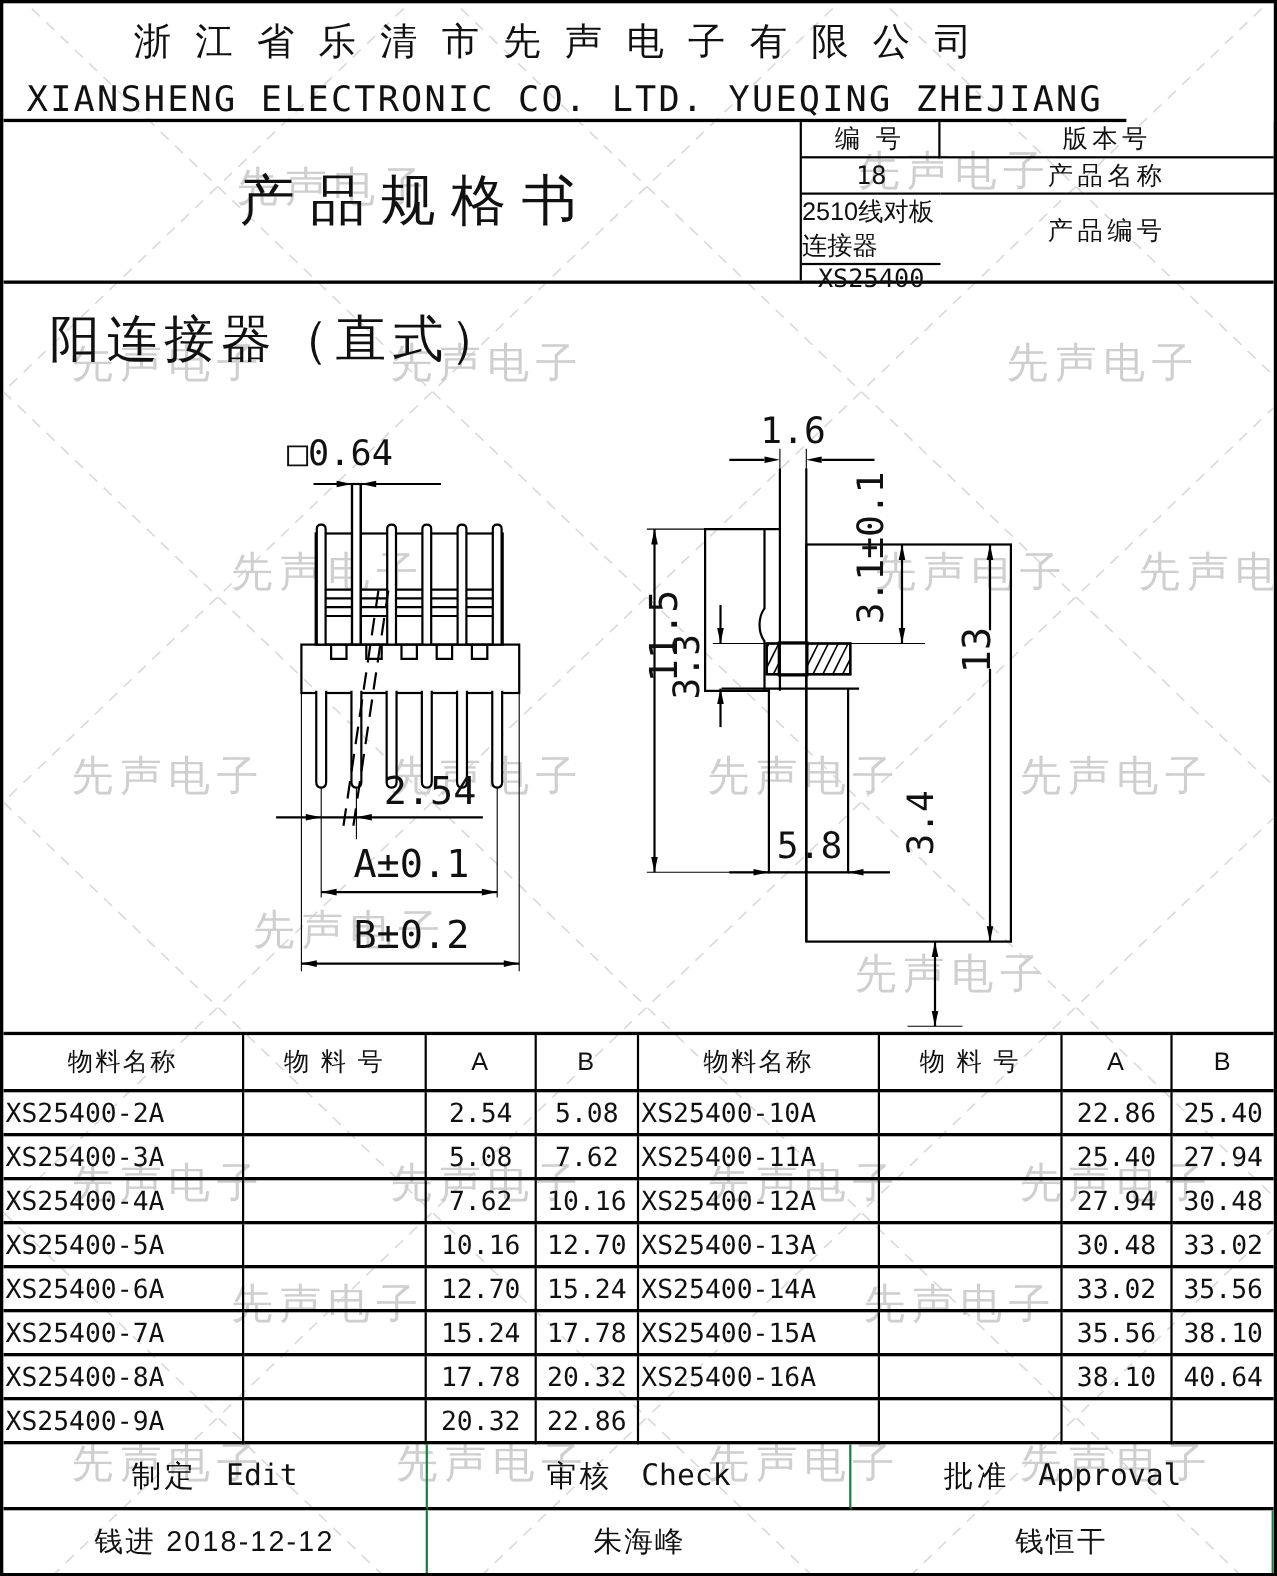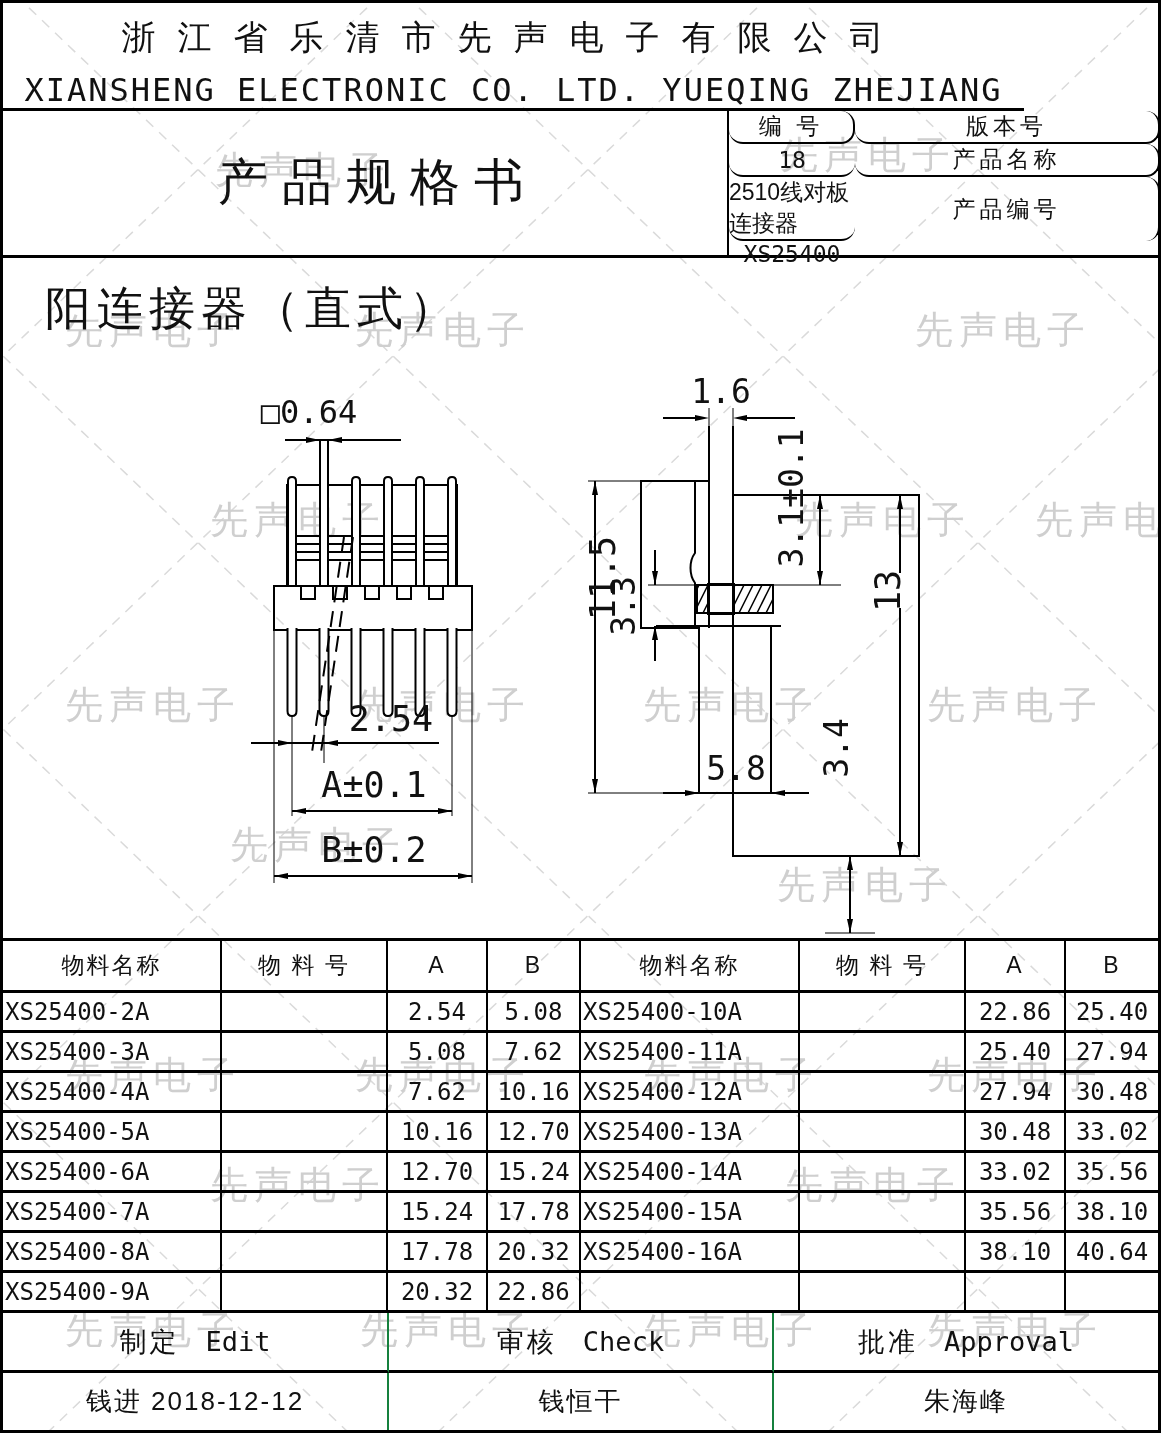--- a/index.html
+++ b/index.html
@@ -13,21 +13,21 @@
   .sec-header{position:absolute;left:0;top:0;width:1021px;height:105px;border-bottom:3px solid #000;text-align:center;}
   .company-cn{margin-top:12px;font-size:34px;letter-spacing:22px;white-space:nowrap;}
   .company-en{margin-top:10px;font-size:32px;letter-spacing:2px;font-family:"DejaVu Sans Mono","Liberation Mono",monospace;}
 
   
   .sec-doc{position:absolute;left:0;top:108px;width:1155px;height:144px;border-bottom:3px solid #000;}
   .doc-title{position:absolute;left:150px;top:38px;width:450px;text-align:center;font-size:50px;letter-spacing:14px;
              font-family:"Liberation Serif","DejaVu Serif",serif;}
   .info-table{position:absolute;left:724px;top:0;width:431px;height:144px;display:grid;
               grid-template-columns:126px 305px;grid-template-rows:repeat(4,1fr);border-left:2px solid #000;}
-  .info-table .cell{border-bottom:2px solid #000;display:flex;align-items:center;justify-content:center;font-size:23px;border-radius:14px;}
+  .info-table .cell{border-bottom:2px solid #000;display:flex;align-items:center;justify-content:center;font-size:23px;}
   .info-table .cell.lbl{border-right:2px solid #000;letter-spacing:4px;}
   .info-table .cell.r4{border-bottom:none;}
   .info-val{font-size:24px;}
   .sm{font-size:20px;letter-spacing:0;}
 
   
   .sec-draw{position:absolute;left:0;top:255px;width:1155px;height:680px;}
   .draw-title{position:absolute;left:42px;top:20px;font-size:46px;letter-spacing:6px;}
   .cad{position:absolute;left:0;top:0;}
   .cad line,.cad path,.cad rect,.cad polyline{stroke:#000;}
@@ -360,22 +360,22 @@
         <span class="f-cn">审核</span>
         <span class="f-en">Check</span>
       </div>
       <div class="fc lastcol">
         <span class="f-cn">批准</span>
         <span class="f-en">Approval</span>
       </div>
       <div class="fc r2">
         <span class="f-val">钱进  2018-12-12</span>
       </div>
+      <div class="fc r2 lastcol">
+        <span class="f-val">朱海峰</span>
+      </div>
       <div class="fc r2">
         <span class="f-val">钱恒干</span>
       </div>
-      <div class="fc r2 lastcol">
-        <span class="f-val">朱海峰</span>
-      </div>
     </div>
 
   </div>
 </div>
 
 </body></html>

